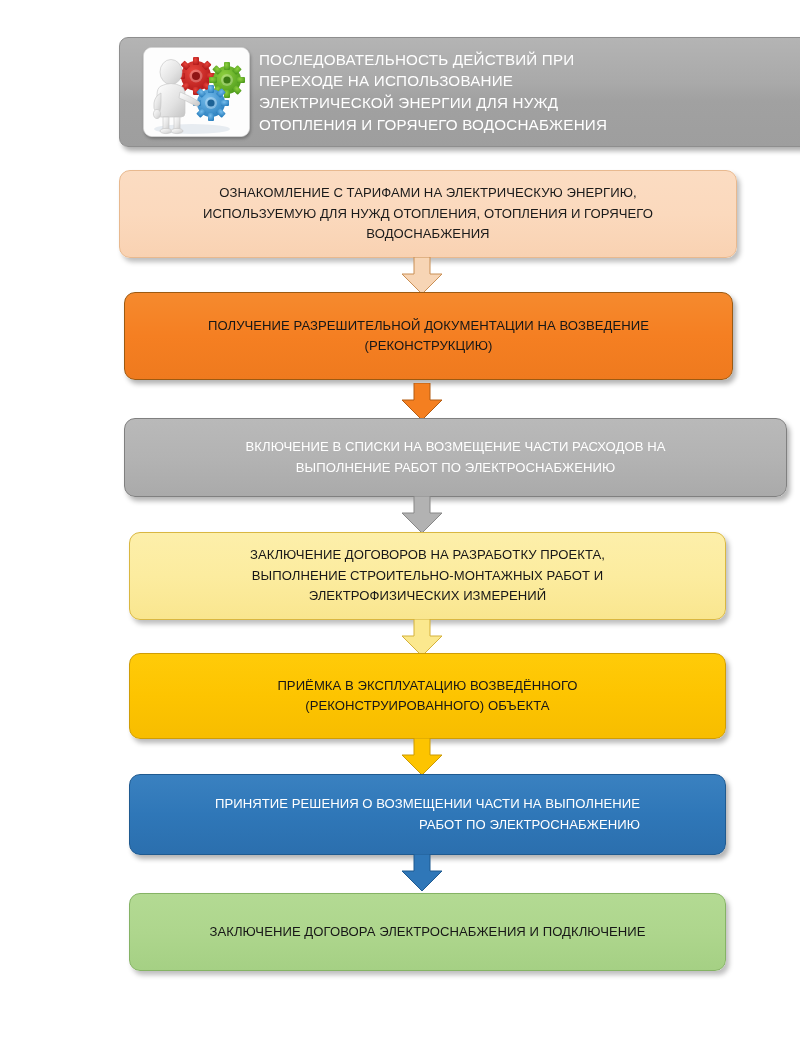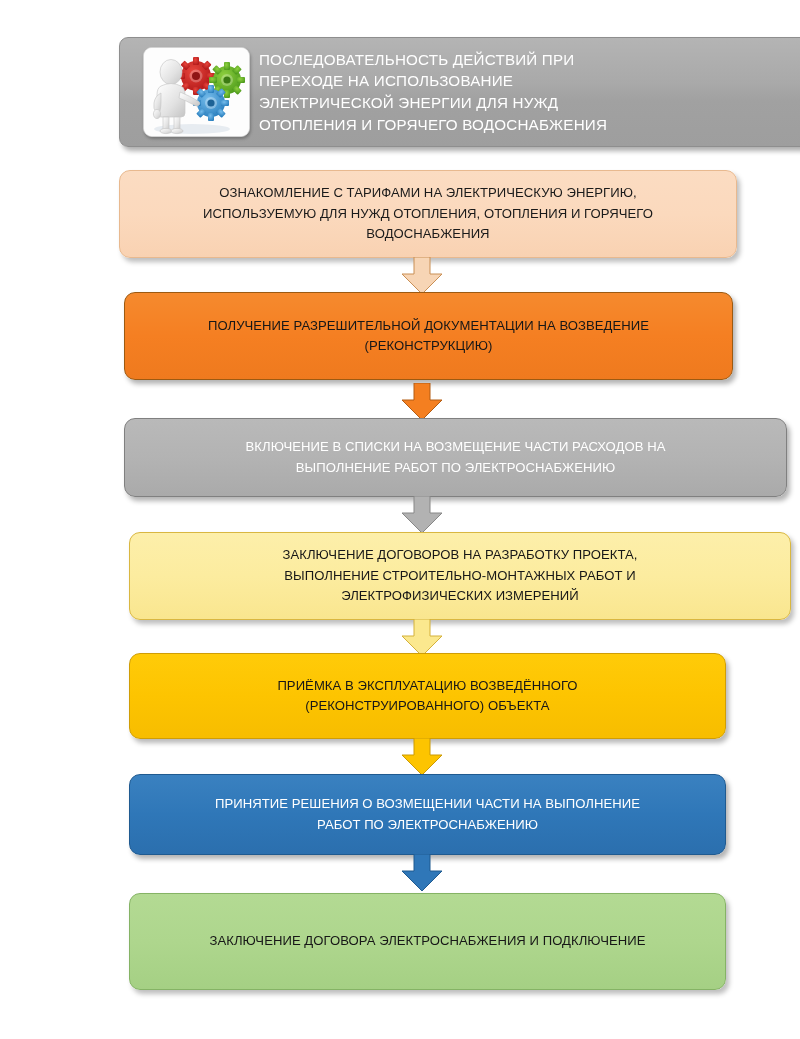--- a/index.html
+++ b/index.html
@@ -116,21 +116,21 @@
     border: 1px solid #cf9d06;
     box-shadow: 3px 4px 5px rgba(0,0,0,0.28);
   }
   .theme-gold .step-label { color: #171717; }
 
   .theme-blue {
     background: linear-gradient(to bottom, #3a81c0 0%, #2f77b8 50%, #2b6fae 100%);
     border: 1px solid #1f5a90;
     box-shadow: 3px 4px 5px rgba(0,0,0,0.3);
   }
-  .theme-blue .step-label { color: #ffffff; }
+  .theme-blue .step-label { color: #ffffff; text-align: right; }
 
   .theme-green {
     background: linear-gradient(to bottom, #b3da93 0%, #aed68d 50%, #a5d084 100%);
     border: 1px solid #85b365;
     box-shadow: 3px 4px 5px rgba(0,0,0,0.26);
   }
   .theme-green .step-label { color: #171717; }
 
   
   .connector {
@@ -270,21 +270,21 @@
     <div class="step-label">ВКЛЮЧЕНИЕ В СПИСКИ НА ВОЗМЕЩЕНИЕ ЧАСТИ РАСХОДОВ НА
 ВЫПОЛНЕНИЕ РАБОТ ПО ЭЛЕКТРОСНАБЖЕНИЮ</div>
   </div>
 
   <div class="connector" style="top:496px;">
     <svg width="52" height="38" viewBox="0 0 52 38">
       <path d="M18 0 L34 0 L34 17 L46 17 L26 37 L6 17 L18 17 Z" fill="#b2b2b2" stroke="#878787" stroke-width="1"></path>
     </svg>
   </div>
 
-  <div class="step theme-palegold" style="left:129px; top:532px; width:662px; height:88px;">
+  <div class="step theme-palegold" style="left:129px; top:532px; width:597px; height:88px;">
     <div class="step-label">ЗАКЛЮЧЕНИЕ ДОГОВОРОВ НА РАЗРАБОТКУ ПРОЕКТА,
 ВЫПОЛНЕНИЕ СТРОИТЕЛЬНО-МОНТАЖНЫХ РАБОТ И
 ЭЛЕКТРОФИЗИЧЕСКИХ ИЗМЕРЕНИЙ</div>
   </div>
 
   <div class="connector" style="top:619px;">
     <svg width="52" height="38" viewBox="0 0 52 38">
       <path d="M18 0 L34 0 L34 17 L46 17 L26 37 L6 17 L18 17 Z" fill="#fbe88e" stroke="#d4b13b" stroke-width="1"></path>
     </svg>
   </div>
@@ -304,17 +304,17 @@
     <div class="step-label">ПРИНЯТИЕ РЕШЕНИЯ О ВОЗМЕЩЕНИИ ЧАСТИ НА ВЫПОЛНЕНИЕ
 РАБОТ ПО ЭЛЕКТРОСНАБЖЕНИЮ</div>
   </div>
 
   <div class="connector" style="top:854px;">
     <svg width="52" height="38" viewBox="0 0 52 38">
       <path d="M18 0 L34 0 L34 17 L46 17 L26 37 L6 17 L18 17 Z" fill="#2f77b8" stroke="#1f5a90" stroke-width="1"></path>
     </svg>
   </div>
 
-  <div class="step theme-green" style="left:129px; top:893px; width:597px; height:97px;">
+  <div class="step theme-green" style="left:129px; top:893px; width:597px; height:78px;">
     <div class="step-label">ЗАКЛЮЧЕНИЕ ДОГОВОРА ЭЛЕКТРОСНАБЖЕНИЯ И ПОДКЛЮЧЕНИЕ</div>
   </div>
 
 </div>
 
 </body></html>

